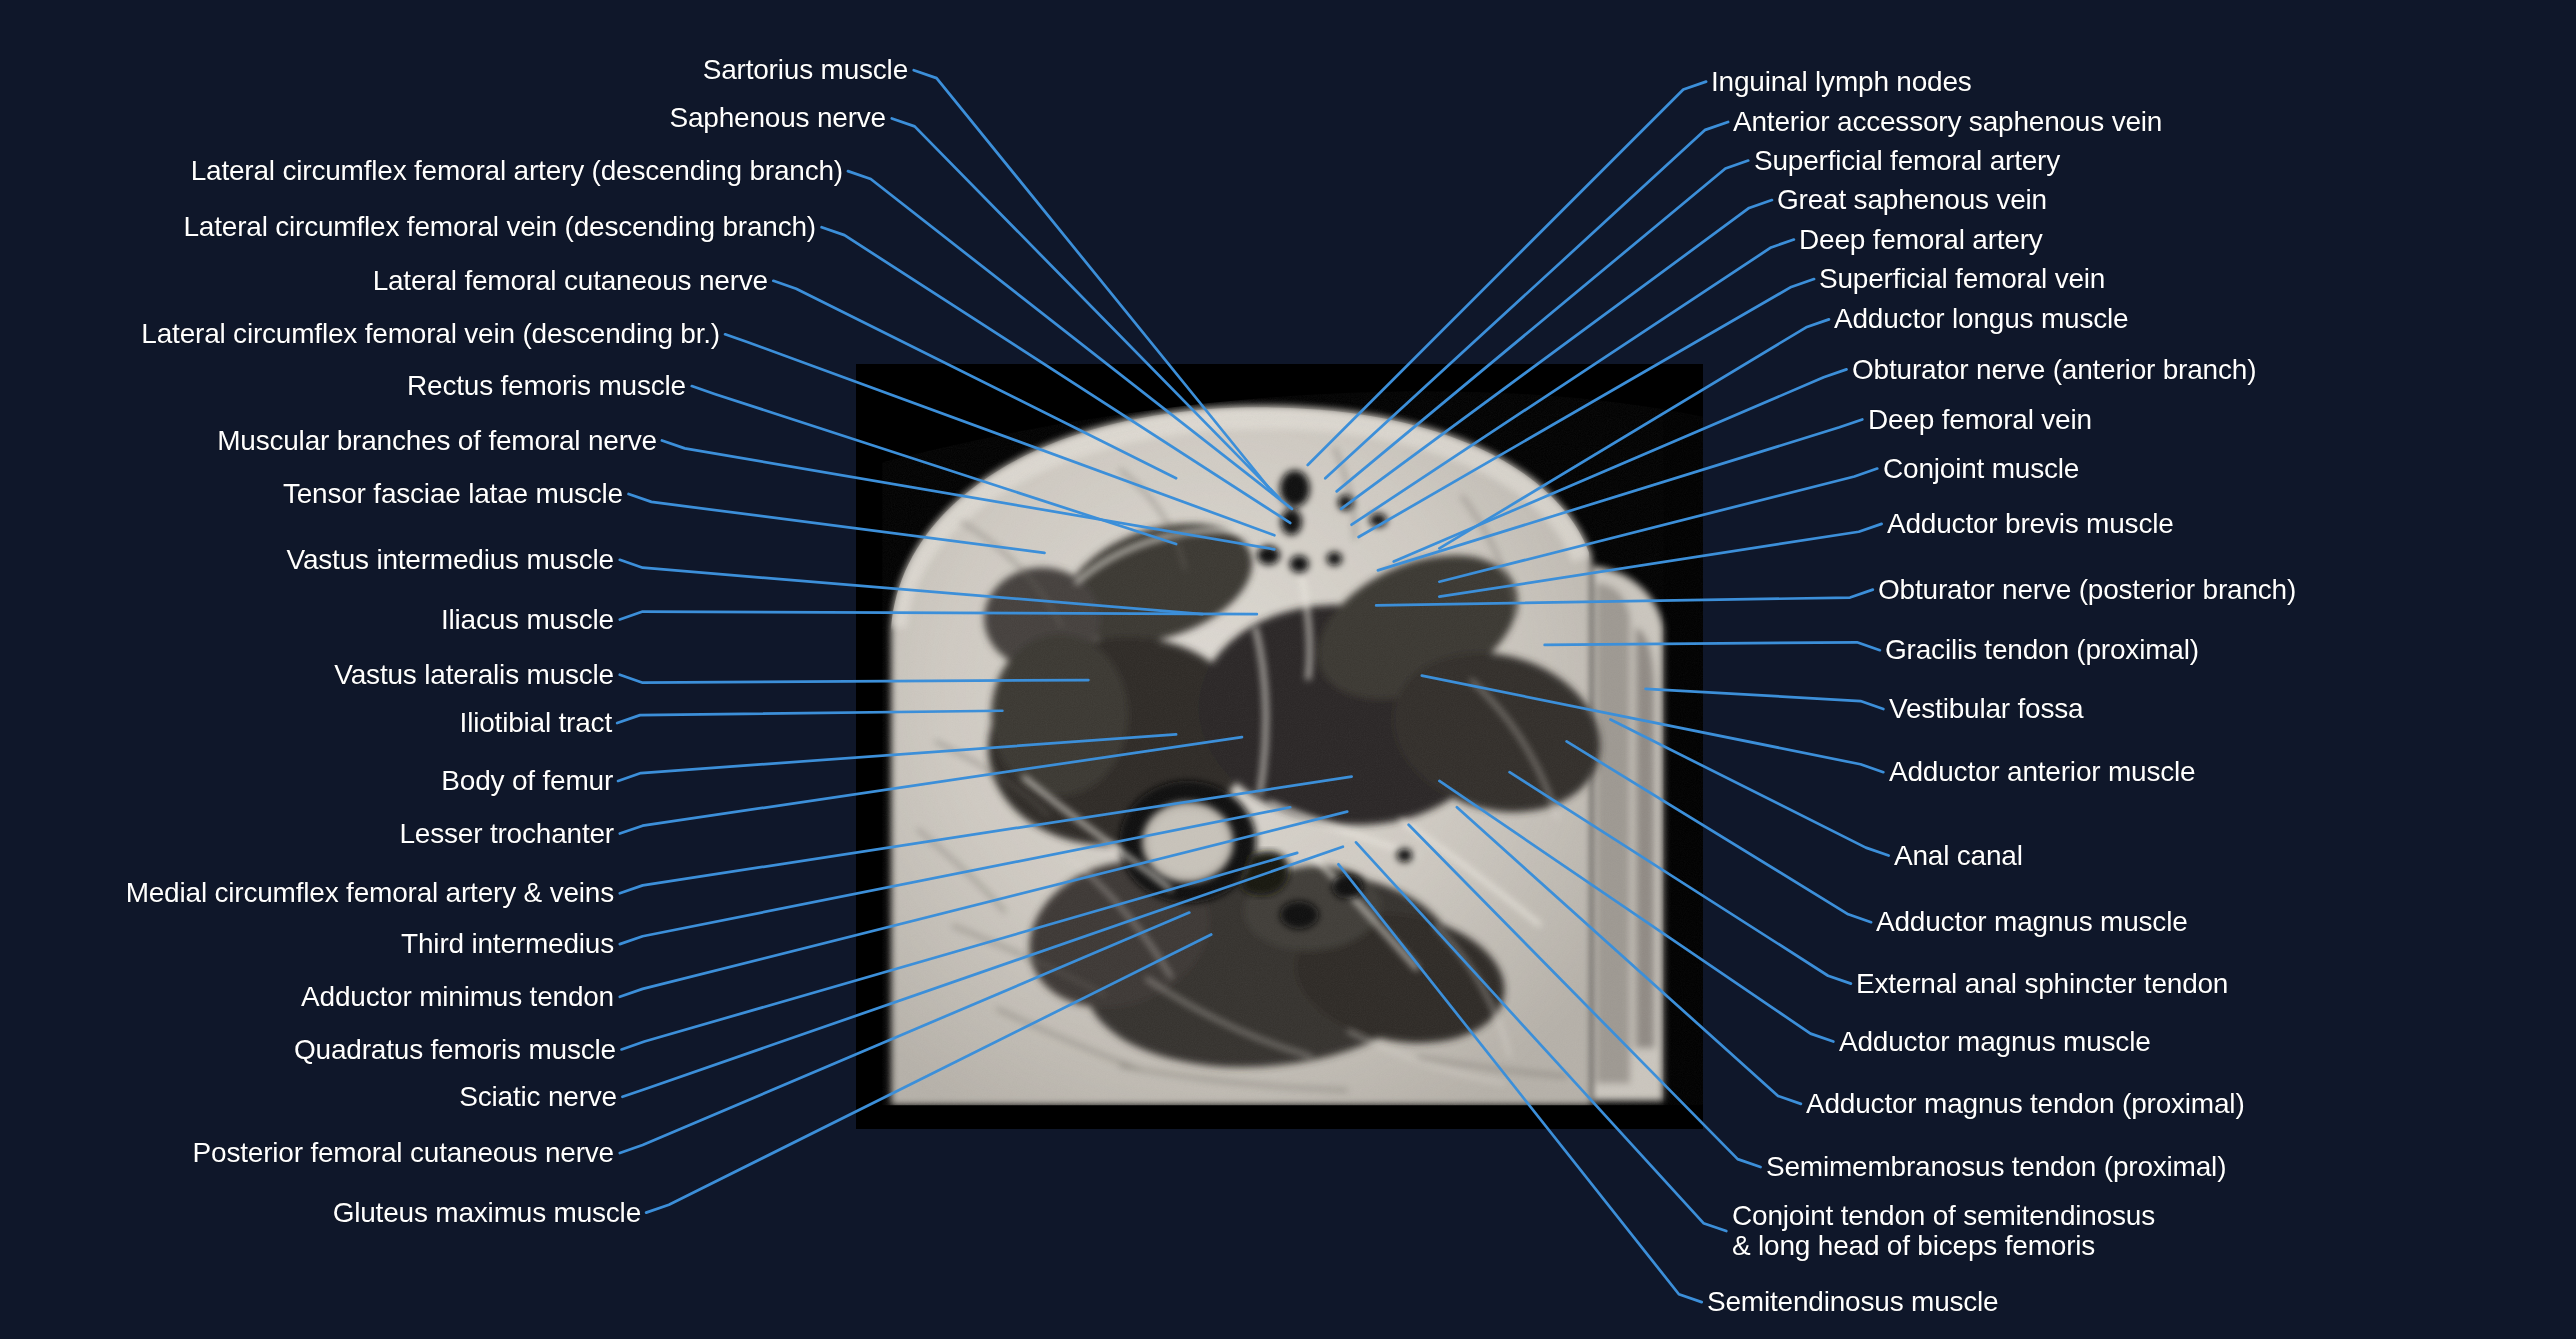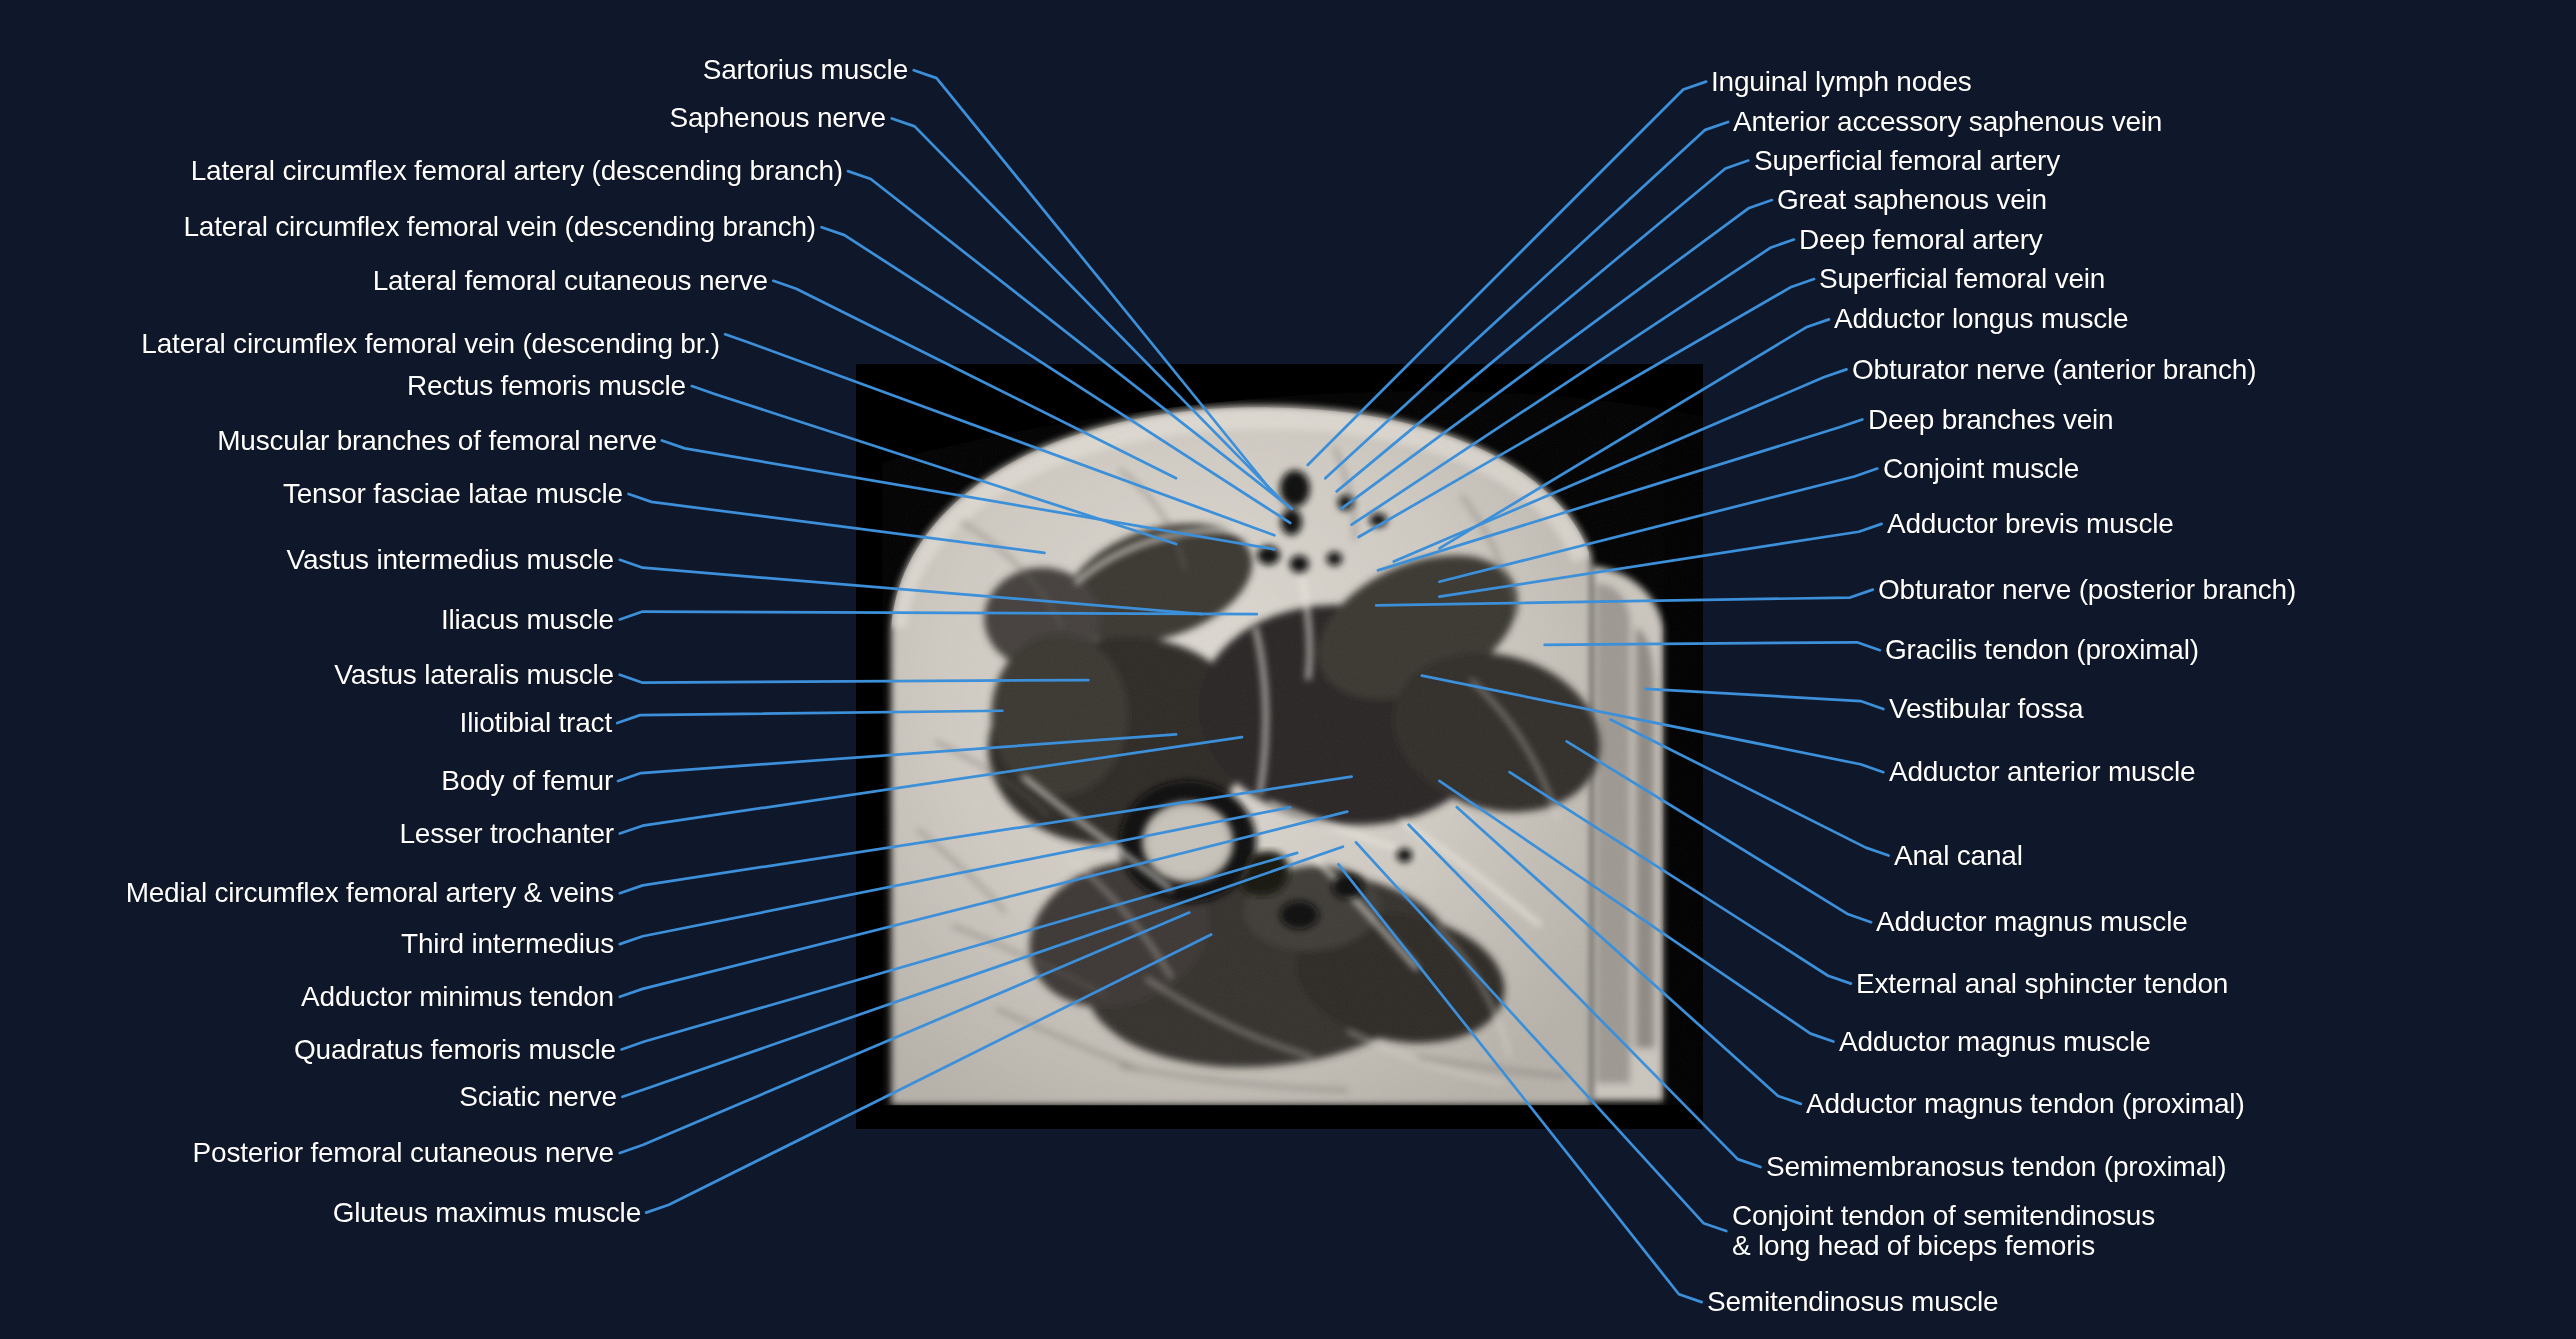--- a/index.html
+++ b/index.html
@@ -211,21 +211,21 @@
         <path d="M1939,1484 L1913,1475 L1525,985"></path>
       </g>
   </svg>
 
   <div id="labels-left">
       <div class="lbl left" style="right: 1668px; top: 70px;">Sartorius muscle</div>
       <div class="lbl left" style="right: 1690px; top: 118px;">Saphenous nerve</div>
       <div class="lbl left" style="right: 1733px; top: 171px;">Lateral circumflex femoral artery (descending branch)</div>
       <div class="lbl left" style="right: 1760px; top: 227px;">Lateral circumflex femoral vein (descending branch)</div>
       <div class="lbl left" style="right: 1808px; top: 281px;">Lateral femoral cutaneous nerve</div>
-      <div class="lbl left" style="right: 1856px; top: 334px; margin-top: 10px;">Lateral circumflex femoral vein (descending br.)</div>
+      <div class="lbl left" style="right: 1856px; top: 334px;">Lateral circumflex femoral vein (descending br.)</div>
       <div class="lbl left" style="right: 1890px; top: 386px;">Rectus femoris muscle</div>
       <div class="lbl left" style="right: 1919px; top: 441px;">Muscular branches of femoral nerve</div>
       <div class="lbl left" style="right: 1953px; top: 494px;">Tensor fasciae latae muscle</div>
       <div class="lbl left" style="right: 1962px; top: 560px;">Vastus intermedius muscle</div>
       <div class="lbl left" style="right: 1962px; top: 620px;">Iliacus muscle</div>
       <div class="lbl left" style="right: 1962px; top: 675px;">Vastus lateralis muscle</div>
       <div class="lbl left" style="right: 1964px; top: 723px; margin-left: 8px;">Iliotibial tract</div>
       <div class="lbl left" style="right: 1963px; top: 781px;">Body of femur</div>
       <div class="lbl left" style="right: 1962px; top: 834px;">Lesser trochanter</div>
       <div class="lbl left" style="right: 1962px; top: 893px;">Medial circumflex femoral artery &amp; veins</div>
@@ -238,21 +238,21 @@
     </div>
   <div id="labels-right">
       <div class="lbl right" style="left: 1711px; top: 82px;">Inguinal lymph nodes</div>
       <div class="lbl right" style="left: 1733px; top: 122px;">Anterior accessory saphenous vein</div>
       <div class="lbl right" style="left: 1754px; top: 161px;">Superficial femoral artery</div>
       <div class="lbl right" style="left: 1777px; top: 200px; text-align: right;">Great saphenous vein</div>
       <div class="lbl right" style="left: 1799px; top: 240px;">Deep femoral artery</div>
       <div class="lbl right" style="left: 1819px; top: 279px;">Superficial femoral vein</div>
       <div class="lbl right" style="left: 1834px; top: 319px;">Adductor longus muscle</div>
       <div class="lbl right" style="left: 1852px; top: 370px;">Obturator nerve (anterior branch)</div>
-      <div class="lbl right" style="left: 1868px; top: 420px;">Deep branches vein</div>
+      <div class="lbl right" style="left: 1868px; top: 420px;">Deep femoral vein</div>
       <div class="lbl right" style="left: 1883px; top: 469px;">Conjoint muscle</div>
       <div class="lbl right" style="left: 1887px; top: 524px;">Adductor brevis muscle</div>
       <div class="lbl right" style="left: 1878px; top: 590px;">Obturator nerve (posterior branch)</div>
       <div class="lbl right" style="left: 1885px; top: 650px;">Gracilis tendon (proximal)</div>
       <div class="lbl right" style="left: 1889px; top: 709px;">Vestibular fossa</div>
       <div class="lbl right" style="left: 1889px; top: 772px;">Adductor anterior muscle</div>
       <div class="lbl right" style="left: 1894px; top: 856px;">Anal canal</div>
       <div class="lbl right" style="left: 1876px; top: 922px;">Adductor magnus muscle</div>
       <div class="lbl right" style="left: 1839px; top: 1042px;">Adductor magnus muscle</div>
       <div class="lbl right" style="left: 1856px; top: 984px;">External anal sphincter tendon</div>

